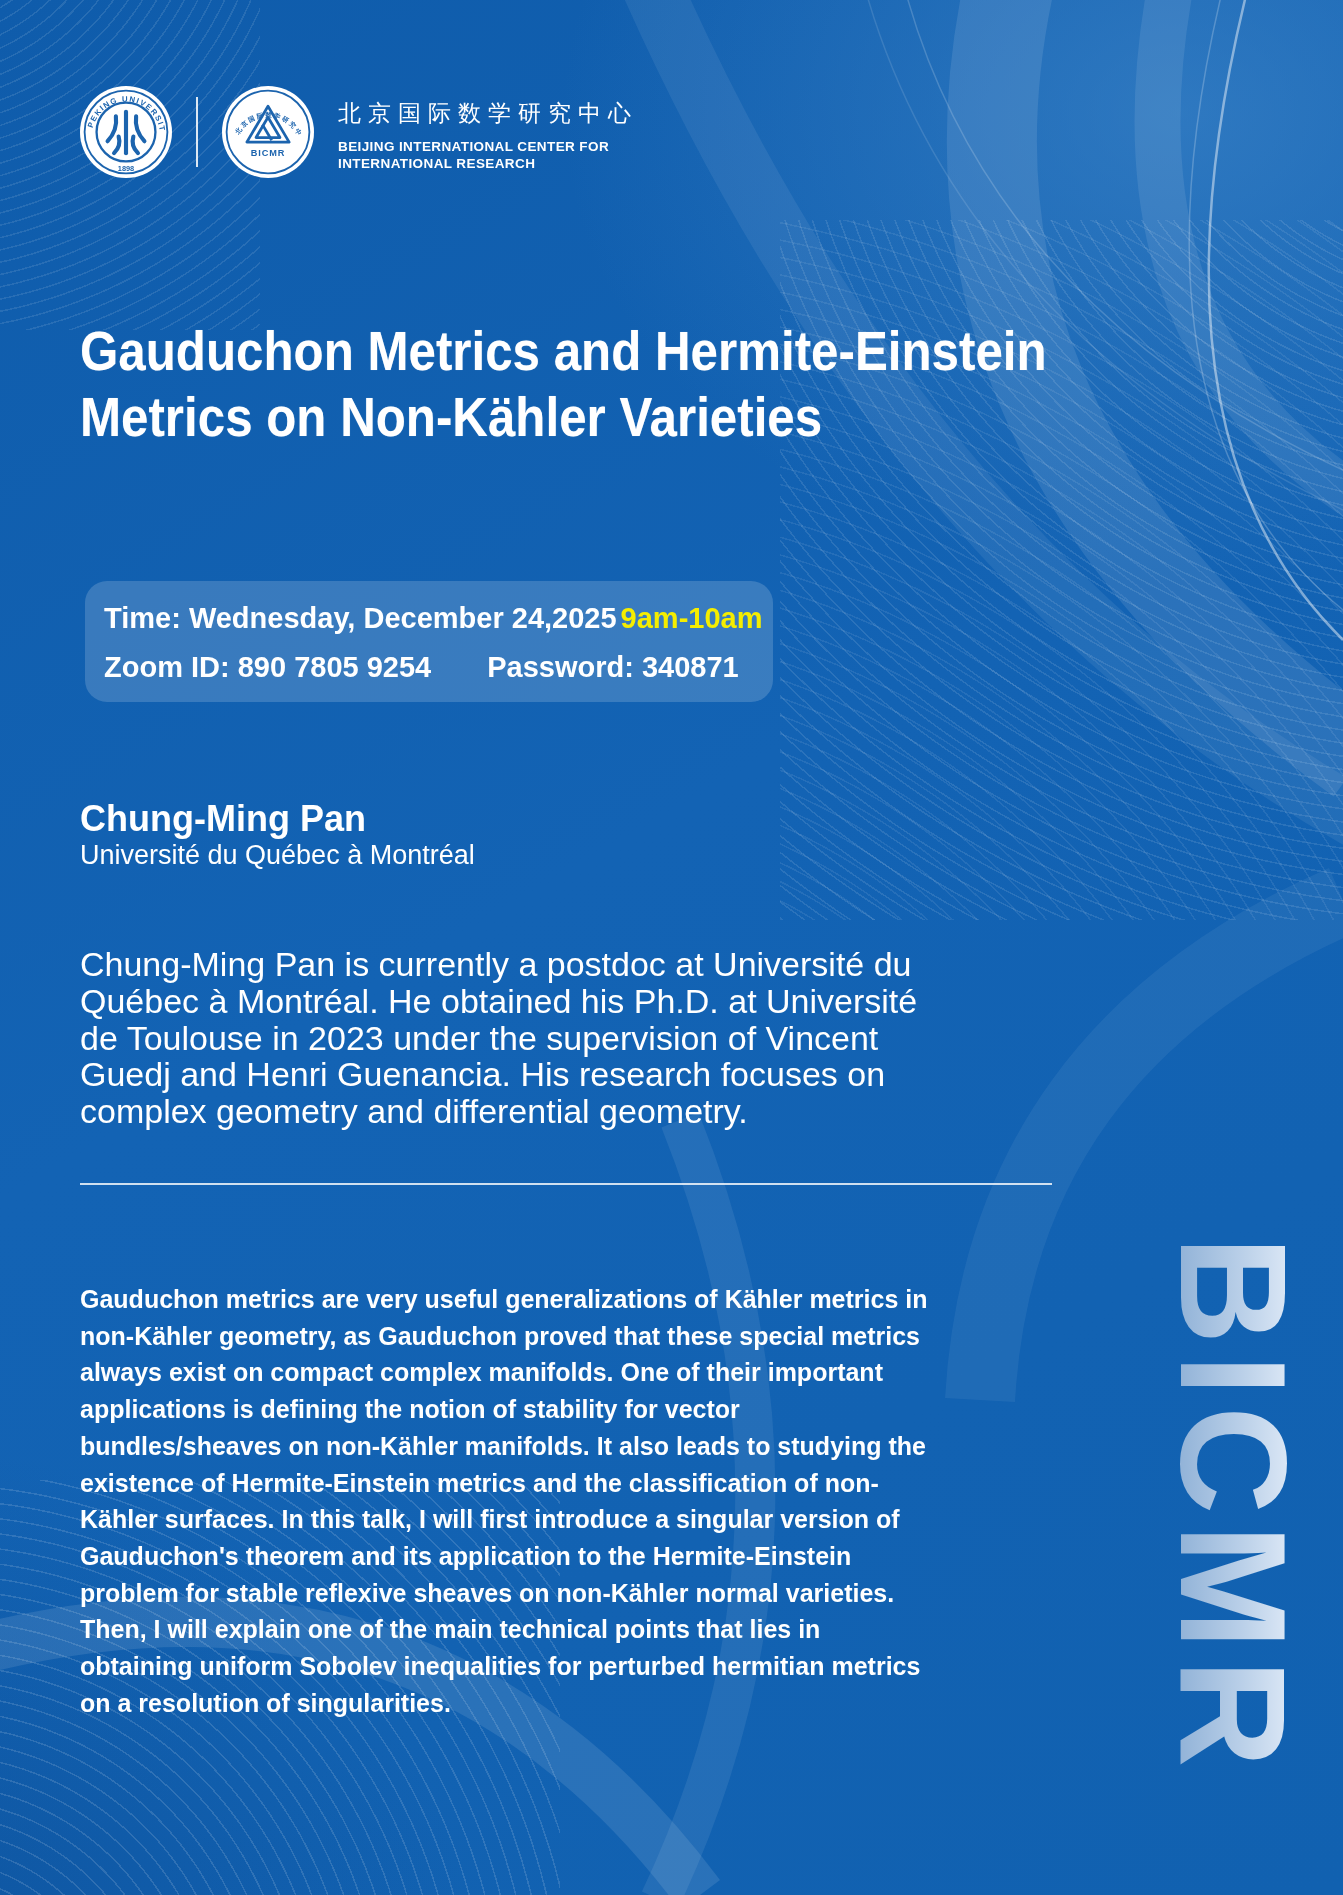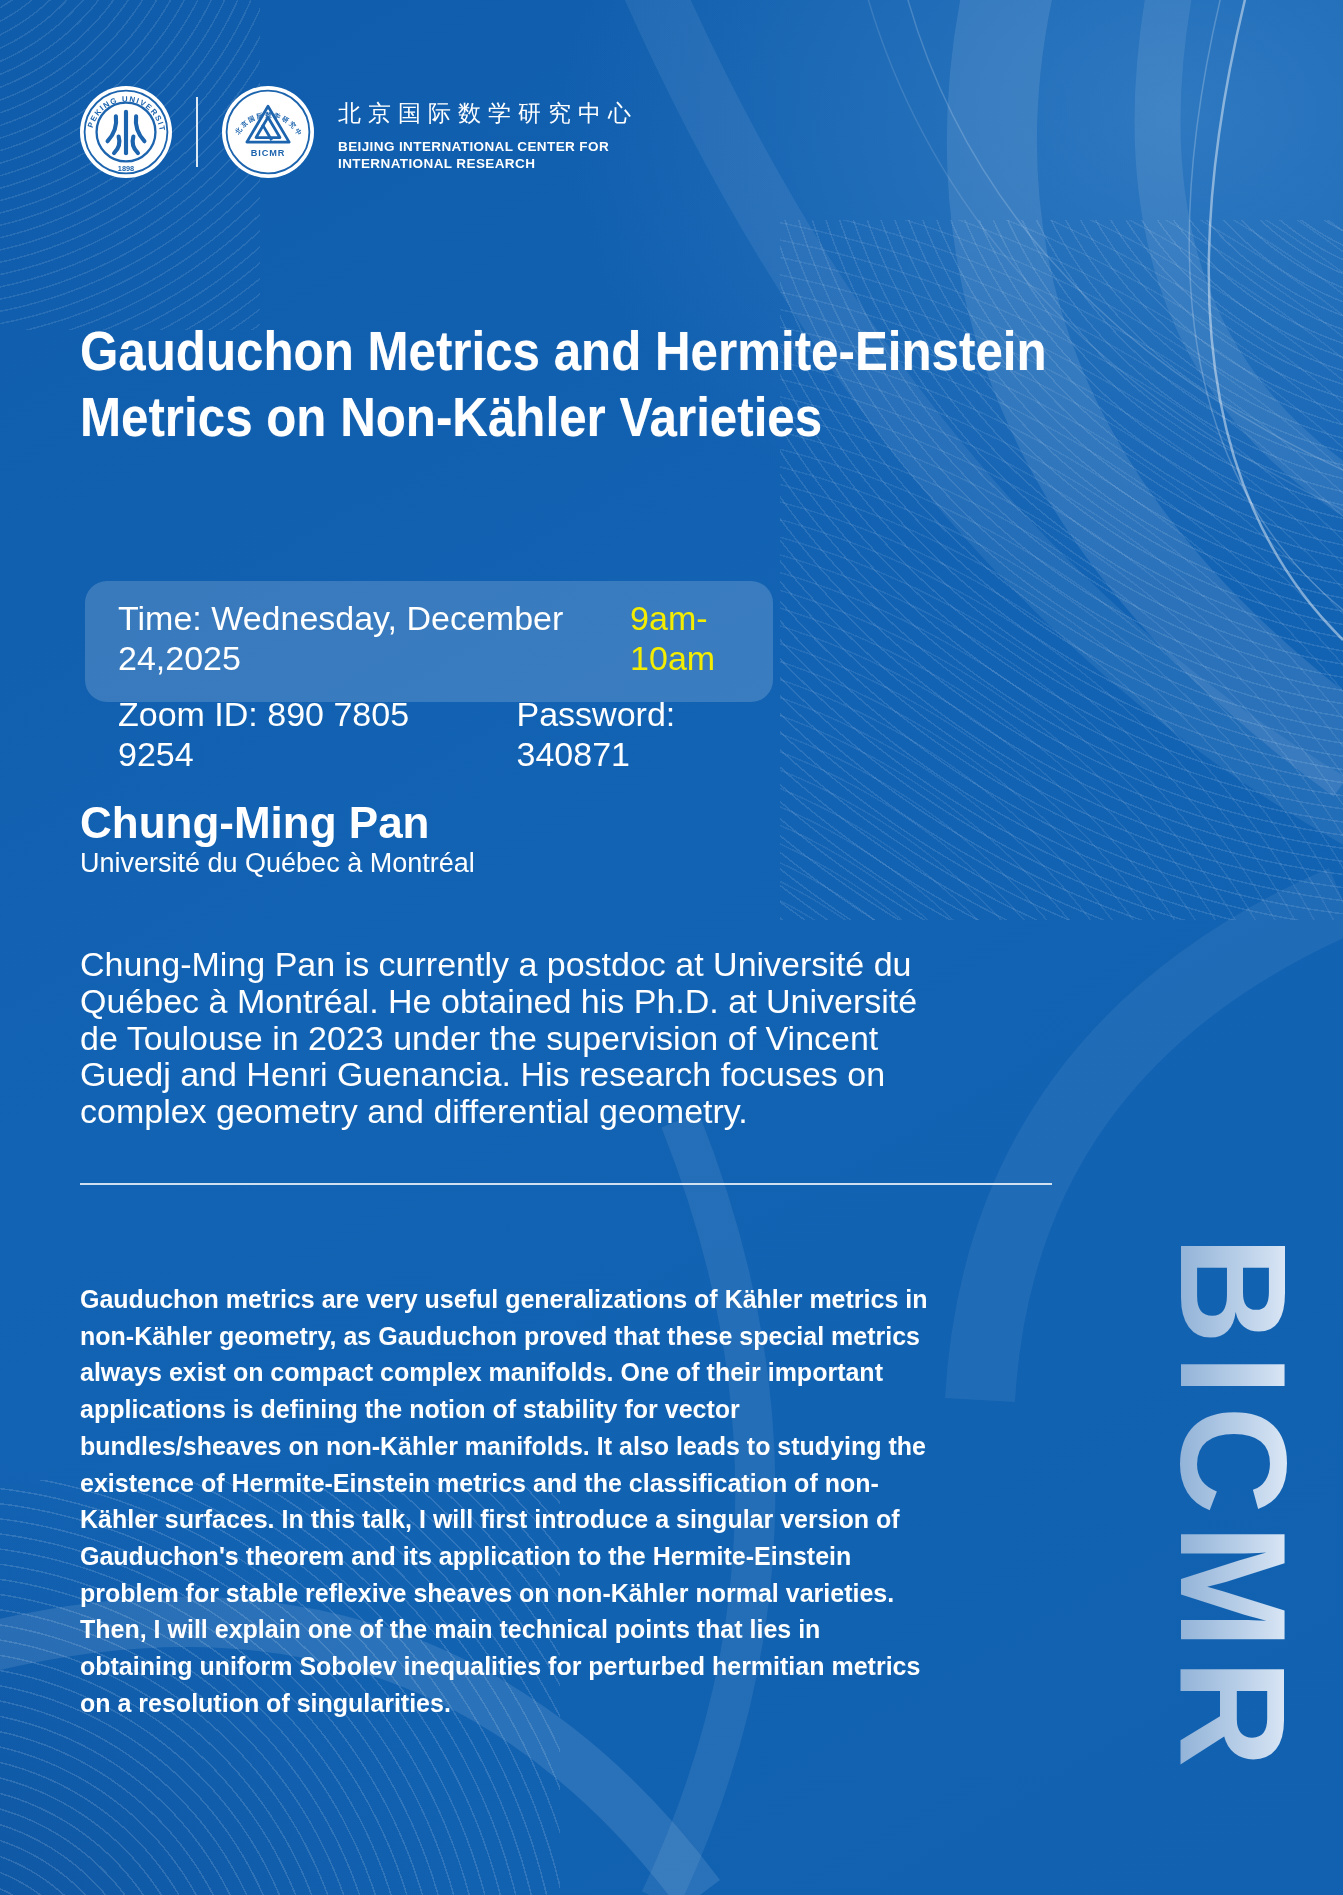--- a/index.html
+++ b/index.html
@@ -45,30 +45,30 @@
   .title{ position:absolute; left:80px; top:318px; z-index:3;
     font-size:56px; font-weight:700; line-height:66px; letter-spacing:0px;
     transform:scaleX(0.88); transform-origin:left top; white-space:nowrap;
     text-shadow:0 0 1px rgba(255,255,255,0.4);
   }
   
   .session-box{
     position:absolute; left:85px; top:581px; z-index:3;
     width:688px; height:121px; border-radius:22px;
     background:rgba(255,255,255,0.17);
-    padding:17px 0 0 33px;
-    font-size:34px; font-weight:400;
+    padding:17px 0 0 19px;
+    font-size:29px; font-weight:700;
   }
   .session-row{ display:flex; align-items:baseline; line-height:40px; }
-  .session-row + .session-row{ margin-top:16px; }
+  .session-row + .session-row{ margin-top:9px; }
   .time-range{ color:#f5ed00; margin-left:4px; }
   .password{ margin-left:56px; }
   
   .speaker{ position:absolute; left:80px; top:798px; z-index:3; }
-  .speaker-name{ font-size:44px; font-weight:700; letter-spacing:0px; }
+  .speaker-name{ font-size:36px; font-weight:700; letter-spacing:0px; }
   .speaker-affiliation{ font-size:27px; font-weight:400; }
   
   .bio{
     position:absolute; left:80px; top:946px; z-index:3;
     width:852px; font-size:34px; line-height:36.8px; font-weight:400;
   }
   .divider{
     position:absolute; left:80px; top:1183px; z-index:3;
     width:972px; height:2px; background:rgba(255,255,255,0.8);
   }

